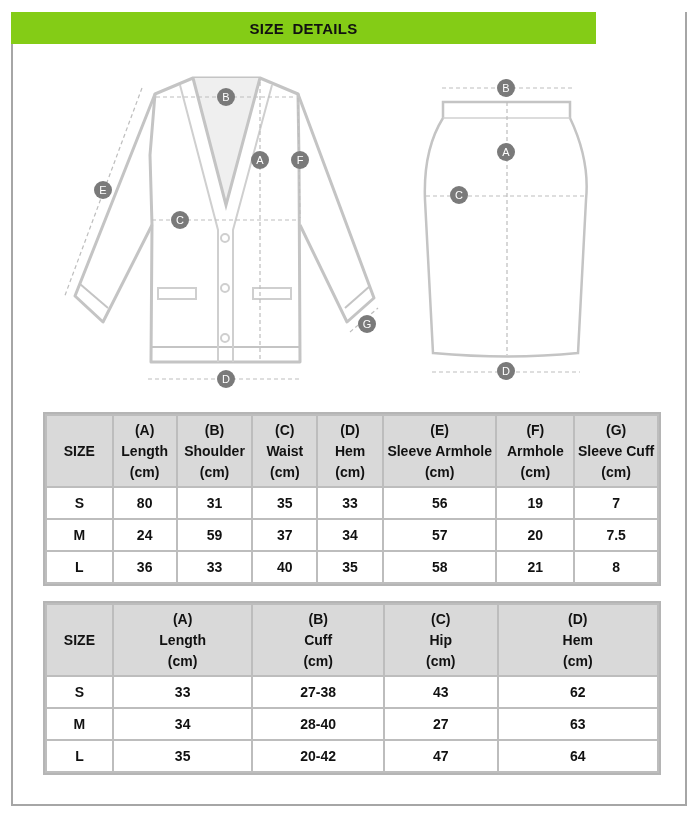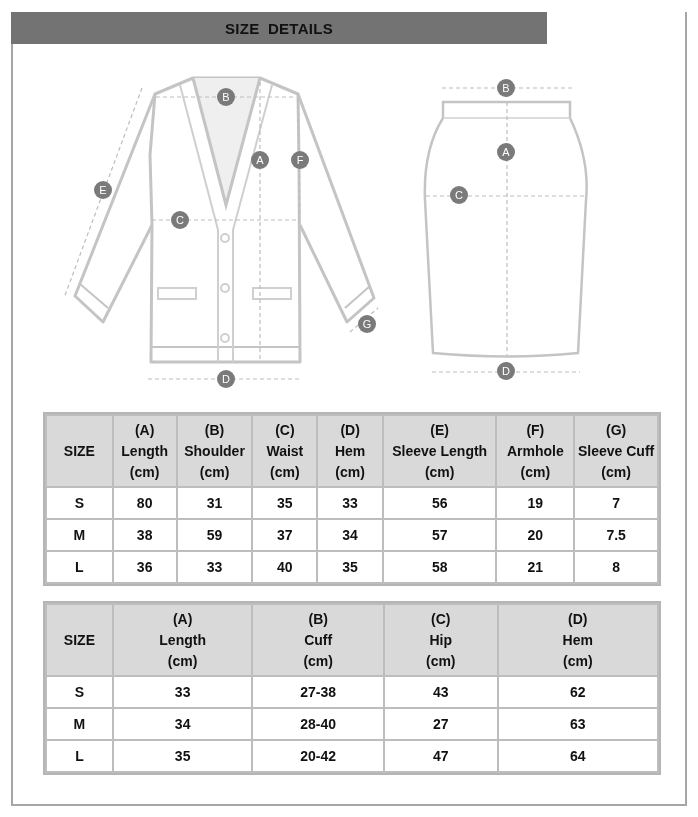--- a/index.html
+++ b/index.html
@@ -1,18 +1,18 @@
 <!DOCTYPE html>
 <html><head>
 <meta charset="utf-8">
 <style>
   html, body { margin:0; padding:0; background:#ffffff; }
   body { width:698px; height:817px; position:relative; font-family:"Liberation Sans", sans-serif; overflow:hidden; }
   .frame { position:absolute; left:11px; top:12px; width:676px; height:794px; border:2px solid #a6a6a6; border-top:none; box-sizing:border-box; }
-  .title-bar { position:absolute; left:11px; top:12px; width:536px; height:32px; background:#737373; display:flex; align-items:center; justify-content:center; }
+  .title-bar { position:absolute; left:11px; top:12px; width:585px; height:32px; background:#84cc16; display:flex; align-items:center; justify-content:center; }
   .title-bar span { font-weight:bold; font-size:15px; color:#111; letter-spacing:0.3px; word-spacing:4px; }
   .illus { position:absolute; }
   table.sz { position:absolute; border-collapse:collapse; font-weight:bold; color:#111; font-size:14px; text-align:center; }
   table.sz td, table.sz th { border:2px solid #bdbdbd; padding:0; }
   table.sz th { background:#d9d9d9; font-weight:bold; line-height:21px; }
   table.sz td { background:#fff; height:30px; }
   .outer { outline:2px solid #b5b5b5; }
 </style>
 </head>
 <body>
@@ -146,21 +146,21 @@
           <div>Waist</div>
           <div>(cm)</div>
         </th>
     <th>
           <div>(D)</div>
           <div>Hem</div>
           <div>(cm)</div>
         </th>
     <th>
           <div>(E)</div>
-          <div>Sleeve Length</div>
+          <div>Sleeve Armhole</div>
           <div>(cm)</div>
         </th>
     <th>
           <div>(F)</div>
           <div>Armhole</div>
           <div>(cm)</div>
         </th>
     <th>
           <div>(G)</div>
           <div>Sleeve Cuff</div>
@@ -172,21 +172,21 @@
     <td>80</td>
     <td>31</td>
     <td>35</td>
     <td>33</td>
     <td>56</td>
     <td>19</td>
     <td>7</td>
   </tr>
   <tr>
     <td>M</td>
-    <td>38</td>
+    <td>24</td>
     <td>59</td>
     <td>37</td>
     <td>34</td>
     <td>57</td>
     <td>20</td>
     <td>7.5</td>
   </tr>
   <tr>
     <td>L</td>
     <td>36</td>

